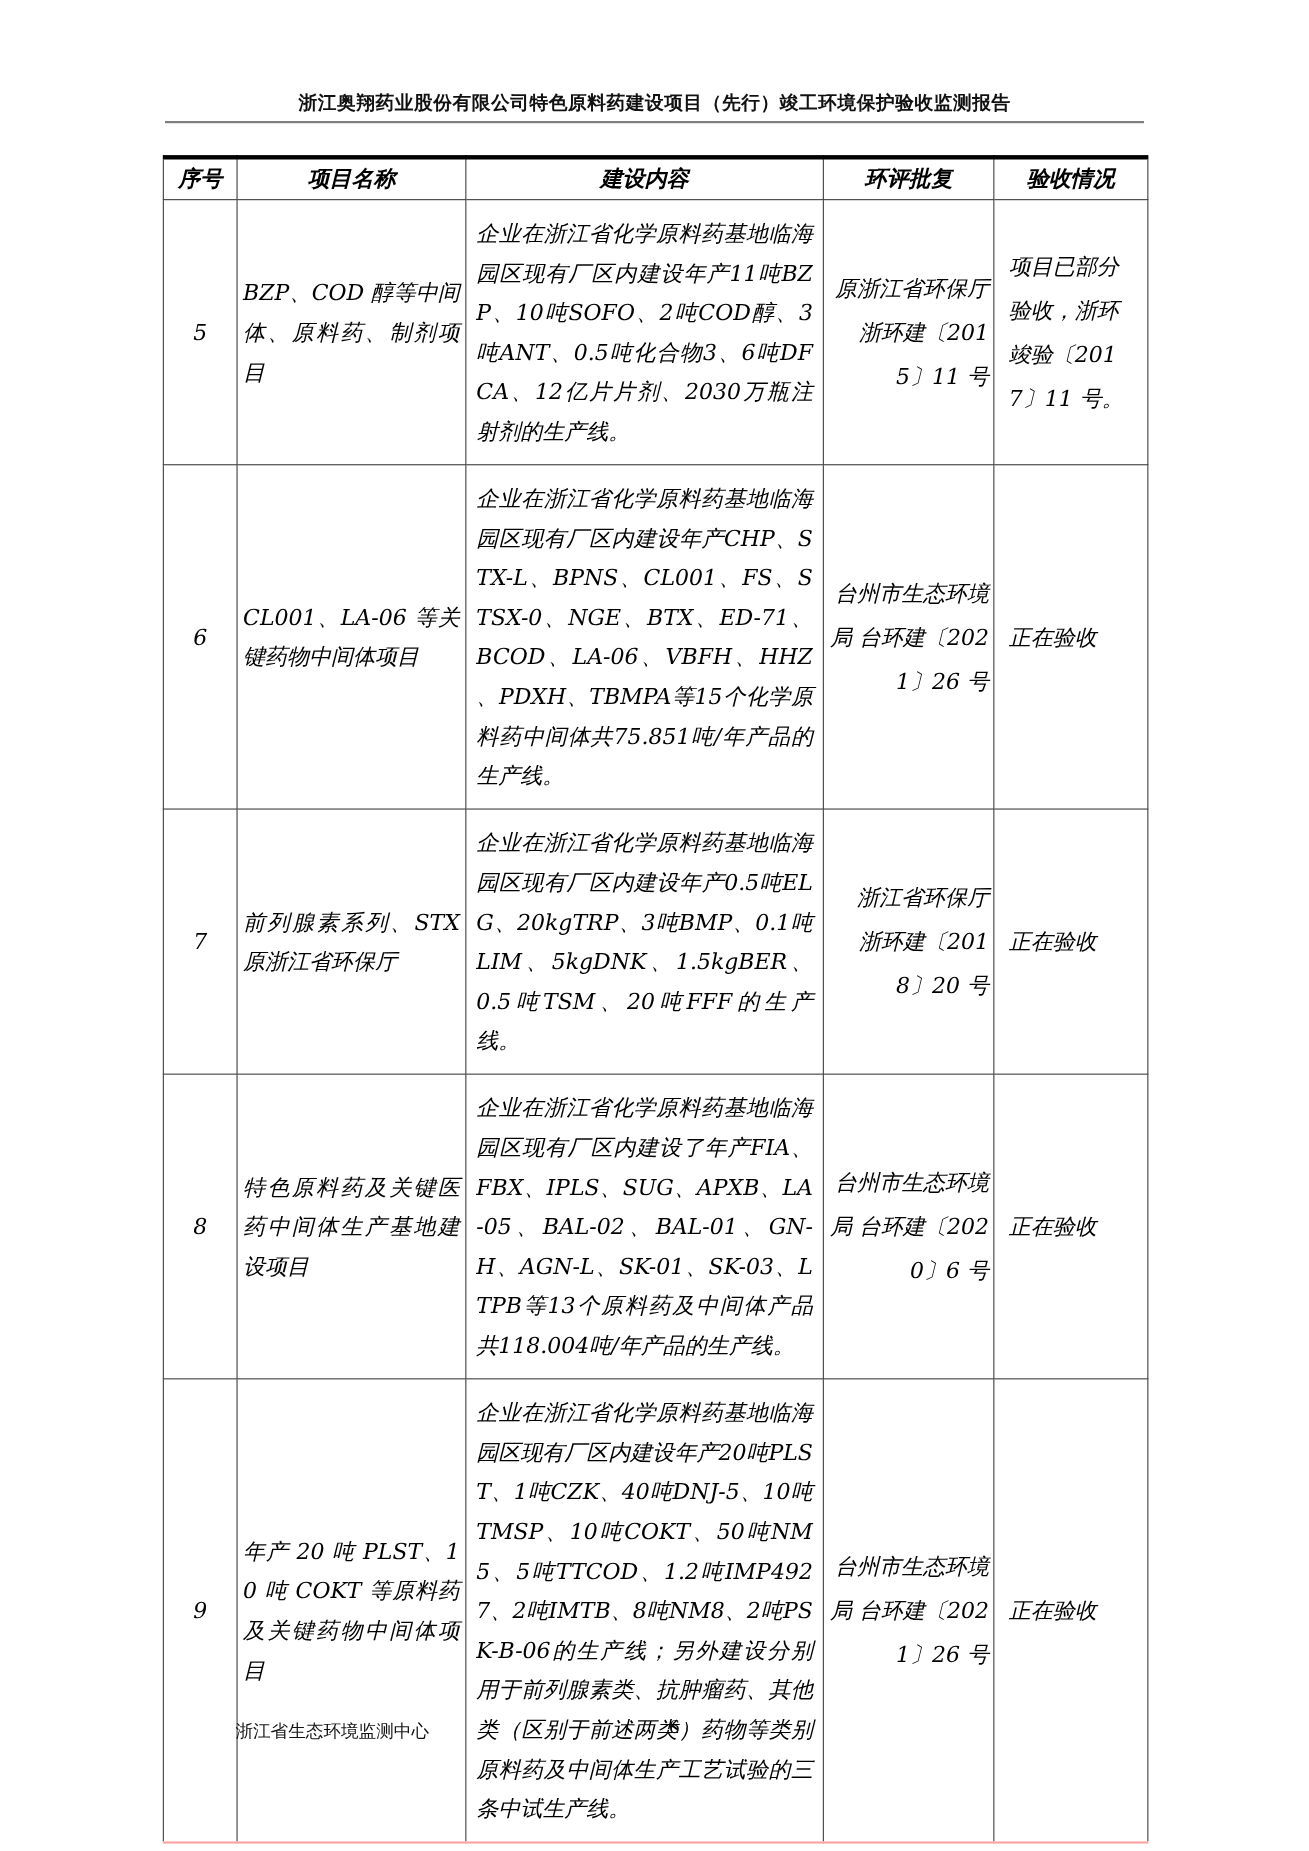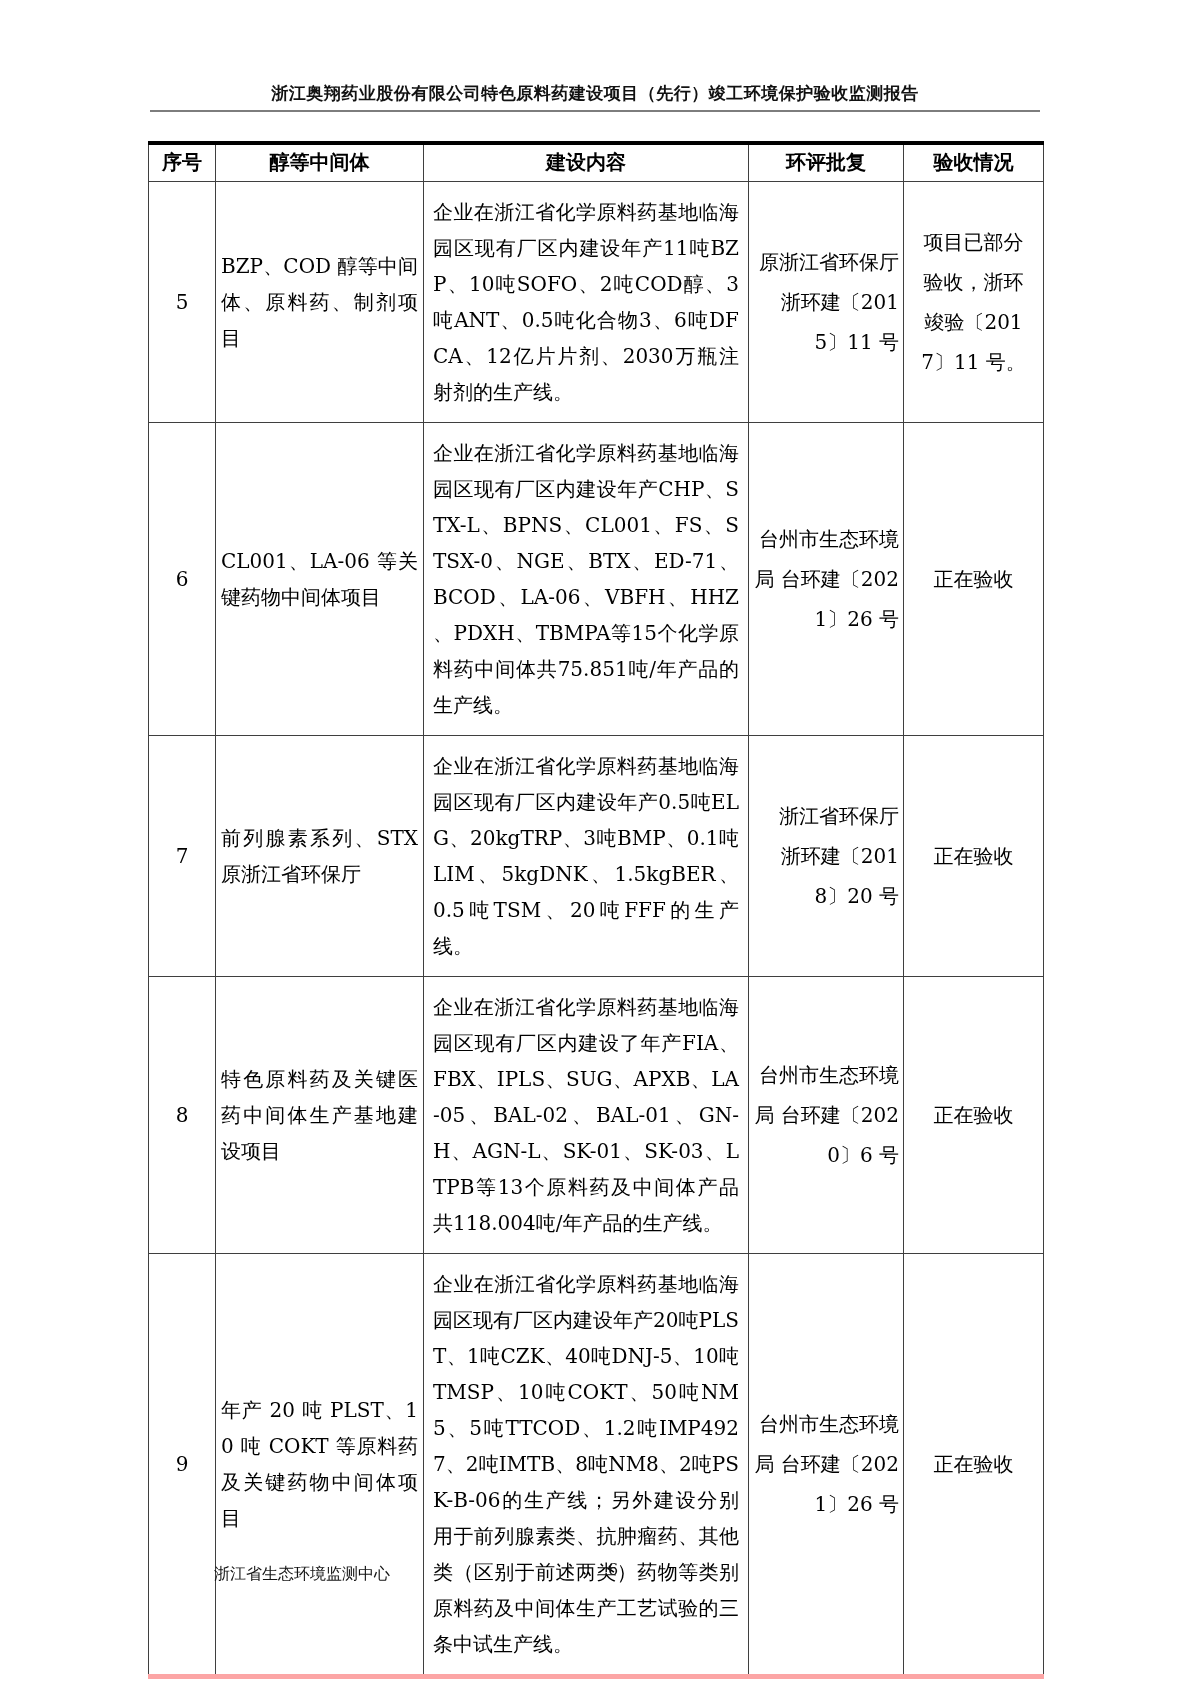--- a/index.html
+++ b/index.html
@@ -17,21 +17,21 @@
     color:#111;
   }
   .head-rule {
     position:absolute; top:110px; left:150px; width:890px; height:2px;
     background:#7d7d7d;
   }
 
   table.main {
     position:absolute; top:141px; left:148px; width:895px;
     border-collapse:collapse; table-layout:fixed;
-    border-top:4px solid #000; border-bottom:5px solid #fca5a5;
+    border-top:4px solid #000; border-bottom:2px solid #fca5a5;font-style:italic;
   }
   th, td { border:1px solid #3f3f3f; color:#000; }
   th {
     font-size:20px; font-weight:700; text-align:center;
     height:38px; vertical-align:middle;
   }
   td { font-size:20px; vertical-align:middle; }
 
   .c-no   { text-align:center; }
   .c-name {
@@ -39,21 +39,21 @@
     padding:0 5px; line-height:36px; word-break:break-all;
   }
   .c-content {
     text-align:justify; text-align-last:left; text-justify:inter-character;
     padding:12px 9px; line-height:36px; word-break:break-all;
   }
   .c-approval {
     text-align:right; line-height:40px; padding:0 4px; word-break:break-all;
   }
   .c-status {
-    text-align:center; line-height:40px; padding:0 13px; word-break:break-all;
+    text-align:left; line-height:40px; padding:0 13px; word-break:break-all;
   }
 
   tr.r5 { height:223px; }
   tr.r6 { height:254px; }
   tr.r7 { height:181px; }
   tr.r8 { height:255px; }
   tr.r9 { height:394px; }
 
   .footer { position:absolute; top:1560px; left:0; width:100%; font-size:16px; color:#111; }
   .footer-org { position:absolute; left:214px; top:4px; }
@@ -71,21 +71,21 @@
     <colgroup>
       <col style="width:67px">
       <col style="width:208px">
       <col style="width:325px">
       <col style="width:155px">
       <col style="width:140px">
     </colgroup>
     <thead>
       <tr>
         <th>序号</th>
-        <th>醇等中间体</th>
+        <th>项目名称</th>
         <th>建设内容</th>
         <th>环评批复</th>
         <th>验收情况</th>
       </tr>
     </thead>
     <tbody>
       <tr class="r5">
         <td class="c-no">5</td>
         <td class="c-name">BZP、COD 醇等中间体、原料药、制剂项目</td>
         <td class="c-content">企业在浙江省化学原料药基地临海园区现有厂区内建设年产11吨BZP、10吨SOFO、2吨COD醇、3吨ANT、0.5吨化合物3、6吨DFCA、12亿片片剂、2030万瓶注射剂的生产线。</td>

